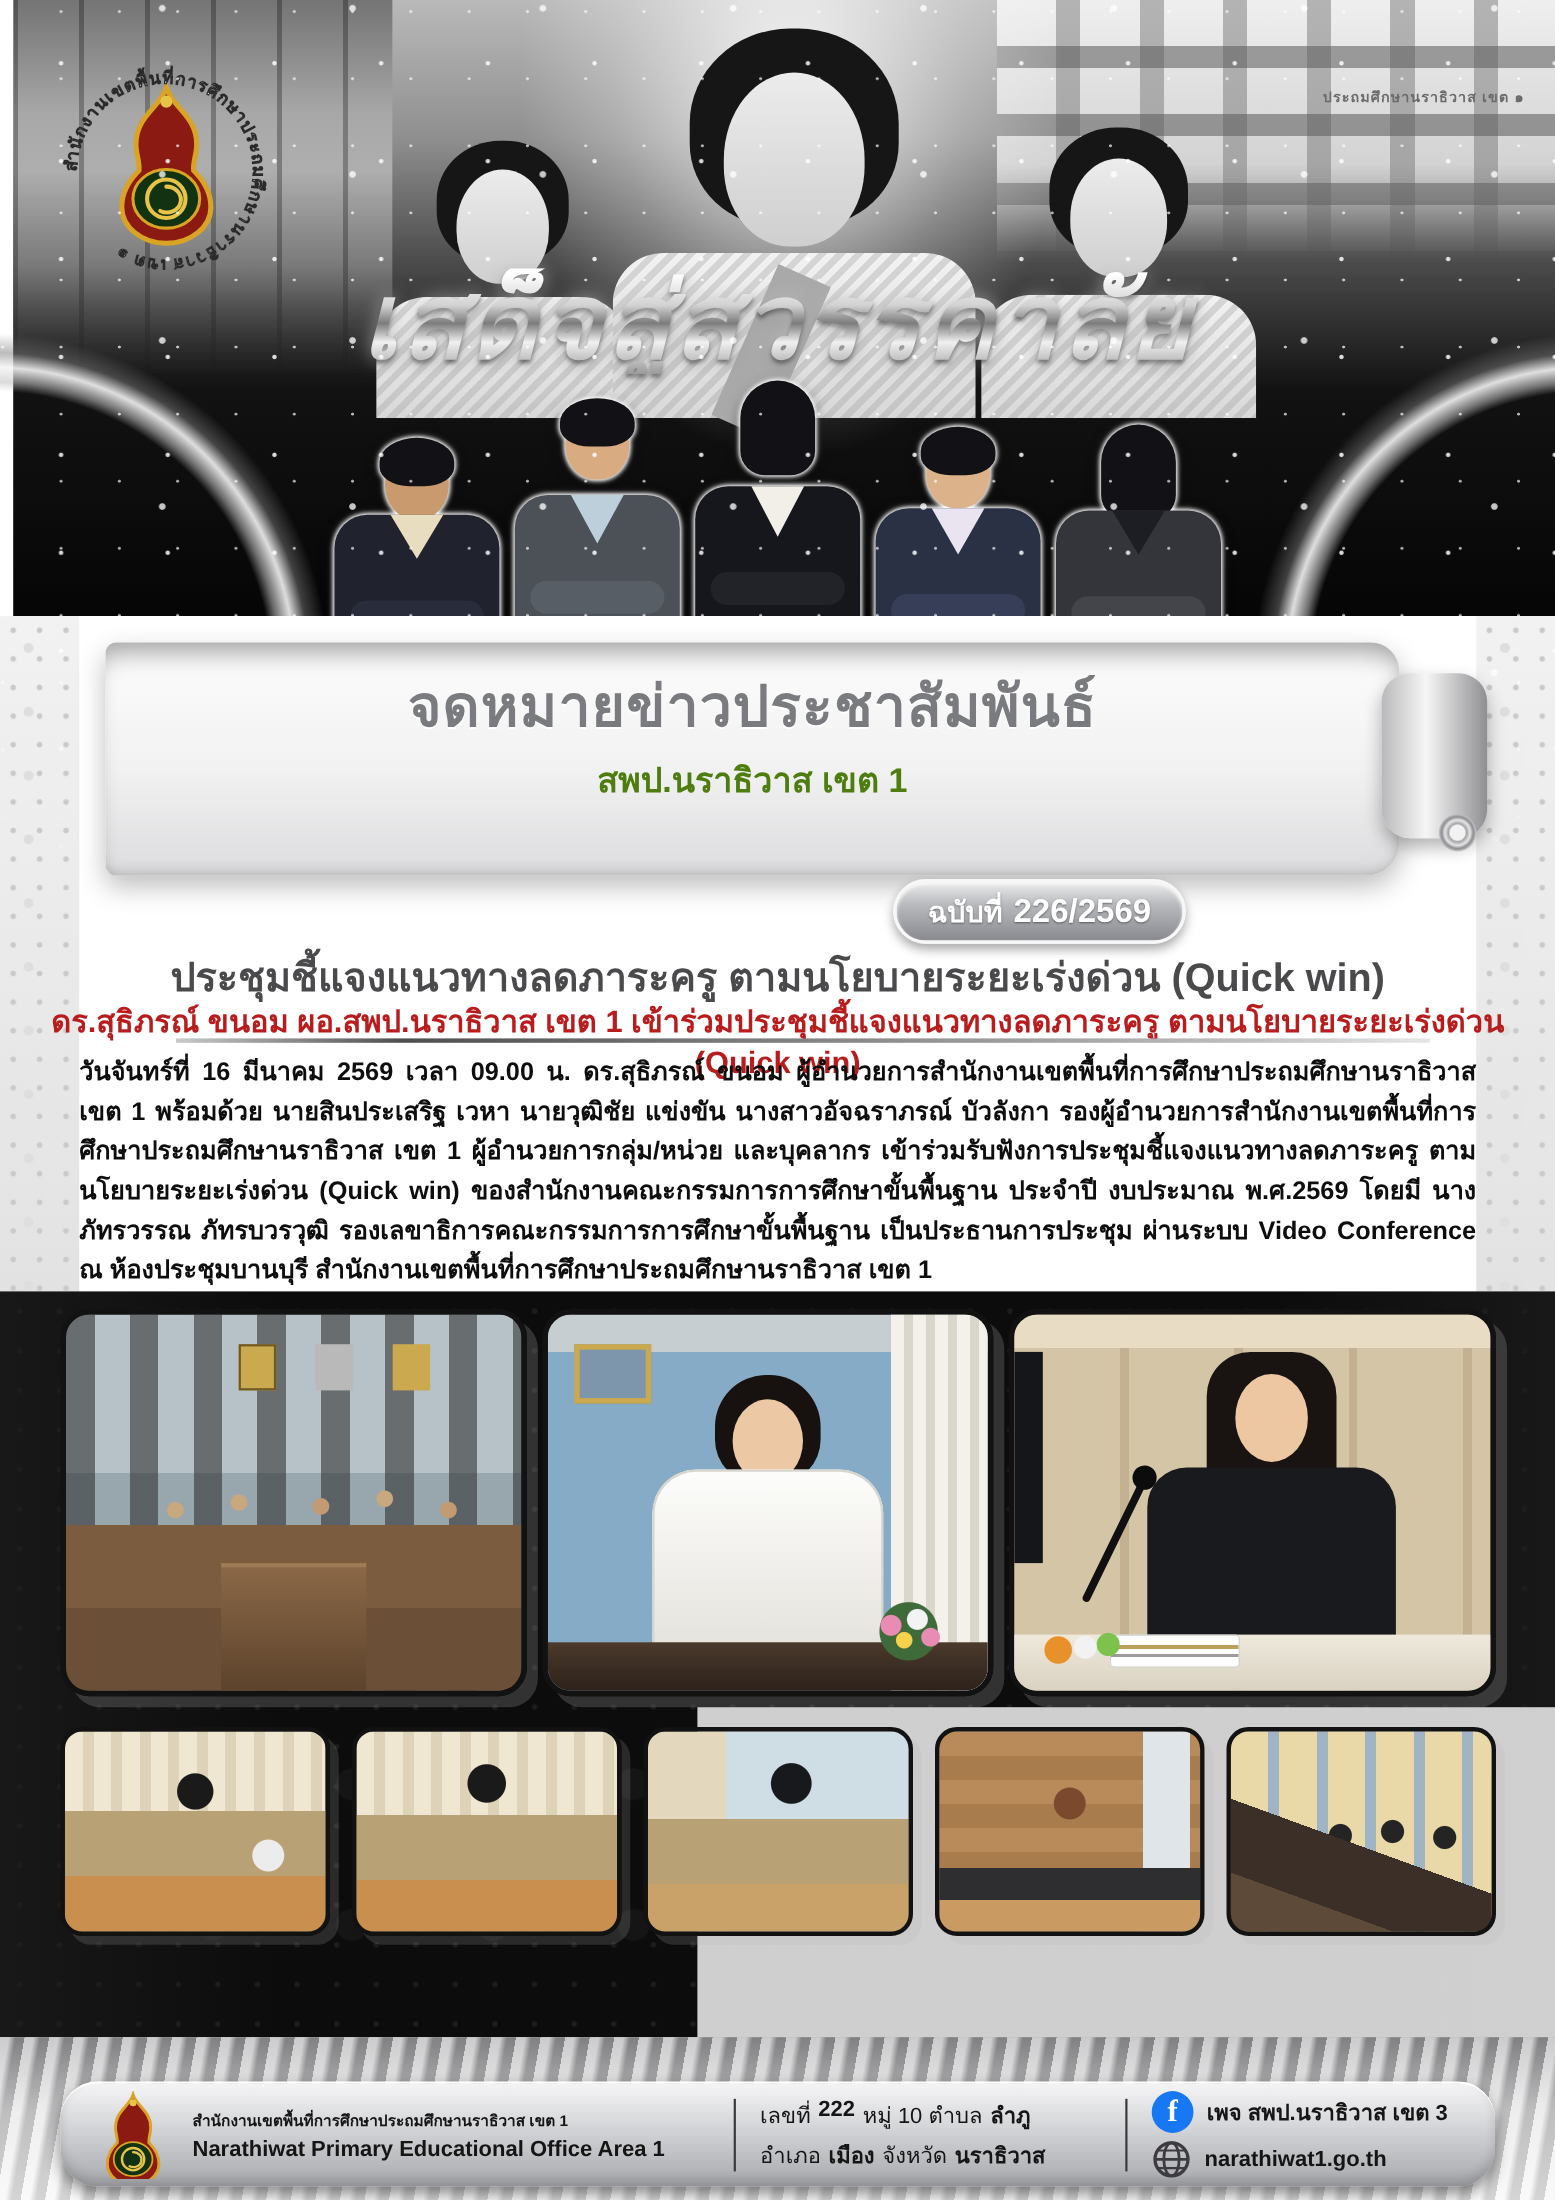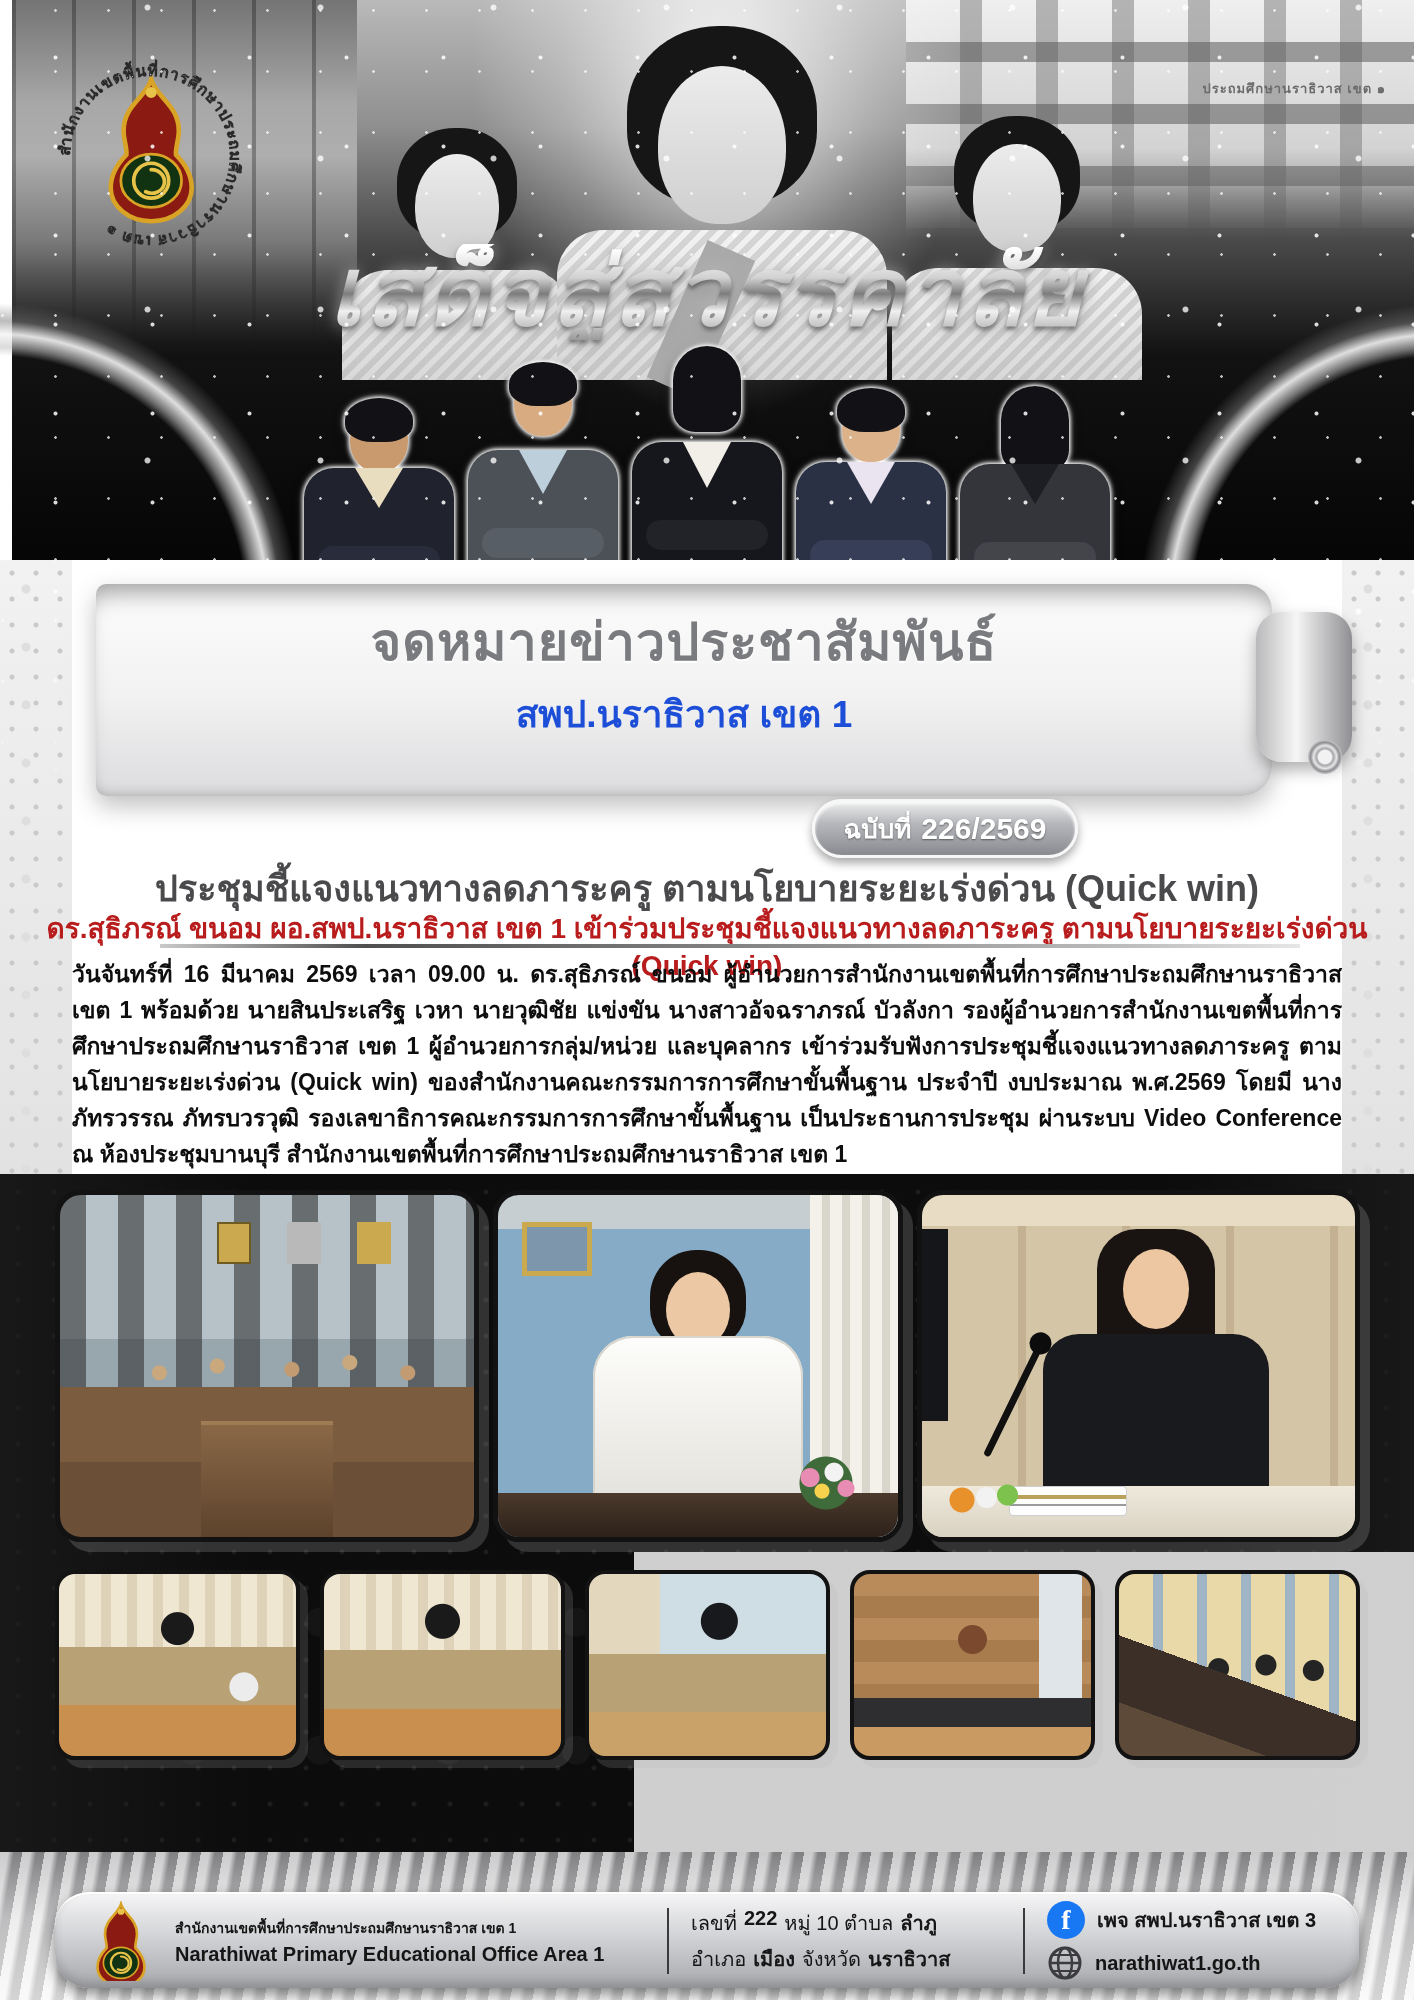--- a/index.html
+++ b/index.html
@@ -106,21 +106,21 @@
     background:linear-gradient(180deg,#fdfdfd 0%,#f1f1f2 55%,#dcdcde 100%);
     box-shadow:inset 0 22px 24px -14px rgba(0,0,0,.38), inset 0 -10px 14px -10px rgba(0,0,0,.25), 0 10px 24px rgba(0,0,0,.25);}
   .scroll-roll{position:absolute;left:1256px;top:612px;width:96px;height:150px;border-radius:26px;
     background:linear-gradient(90deg,#b9b9bb 0%,#f6f6f6 42%,#8f8f93 100%);
     box-shadow:0 8px 16px rgba(0,0,0,.3);}
   .scroll-roll::after{content:"";position:absolute;right:10px;bottom:-12px;width:34px;height:34px;border-radius:50%;
     background:radial-gradient(circle,#f2f2f2 28%,#a5a5a8 34%,#e5e5e7 48%,#8e8e92 60%,#d8d8da 74%);}
   .banner-title{position:absolute;left:96px;top:600px;width:1176px;text-align:center;
     font-size:52px;font-weight:900;color:#7a7b7e;letter-spacing:1px;text-shadow:0 2px 0 #ffffff;}
   .banner-subtitle{position:absolute;left:96px;top:684px;width:1176px;text-align:center;
-    font-size:37px;font-weight:900;color:#1d4ed8;}
+    font-size:31px;font-weight:900;color:#4d7c0f;}
   .issue-badge{position:absolute;left:812px;top:799px;width:266px;height:59px;border-radius:30px;
     background:linear-gradient(180deg,#eceded 0%,#b9babe 38%,#898a8f 100%);
     border:3px solid #f7f7f7;box-shadow:0 5px 10px rgba(0,0,0,.35), inset 0 2px 3px rgba(255,255,255,.8);
     display:flex;align-items:center;justify-content:center;gap:10px;color:#ffffff;}
   .issue-label{font-size:26px;font-weight:600;text-shadow:0 1px 2px rgba(0,0,0,.4);}
   .issue-number{font-size:30px;font-weight:800;text-shadow:0 1px 2px rgba(0,0,0,.45);}
   
   .headline{position:absolute;left:40px;top:860px;width:1334px;text-align:center;
     font-size:36px;font-weight:900;color:#4a4a4d;}
   .subheadline{position:absolute;left:40px;top:906px;width:1334px;text-align:center;

